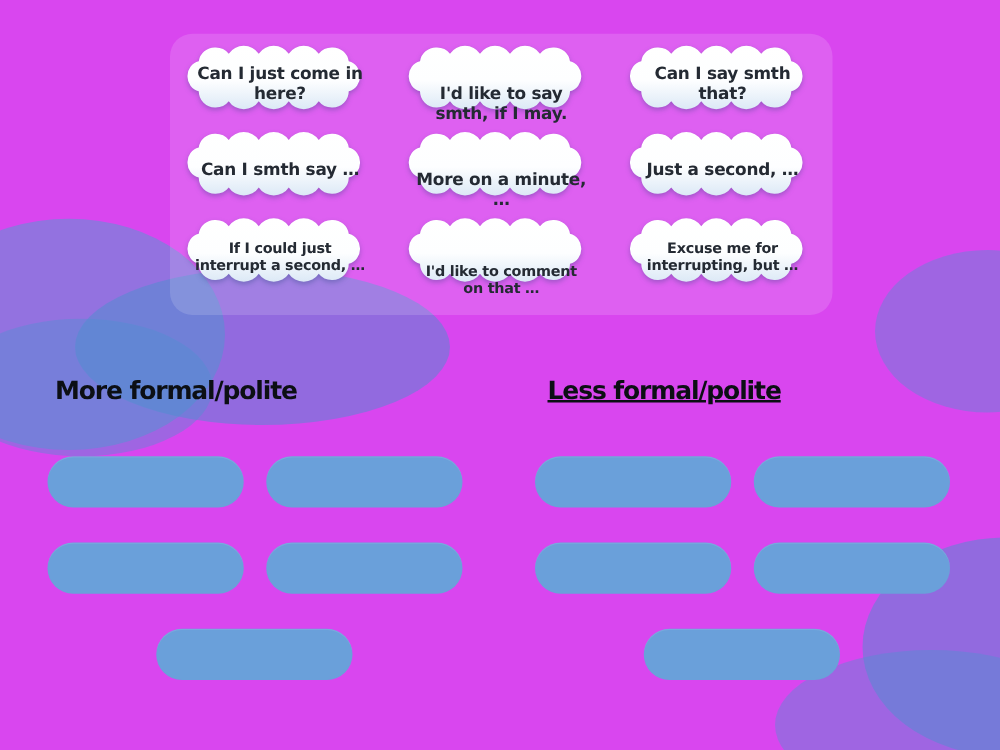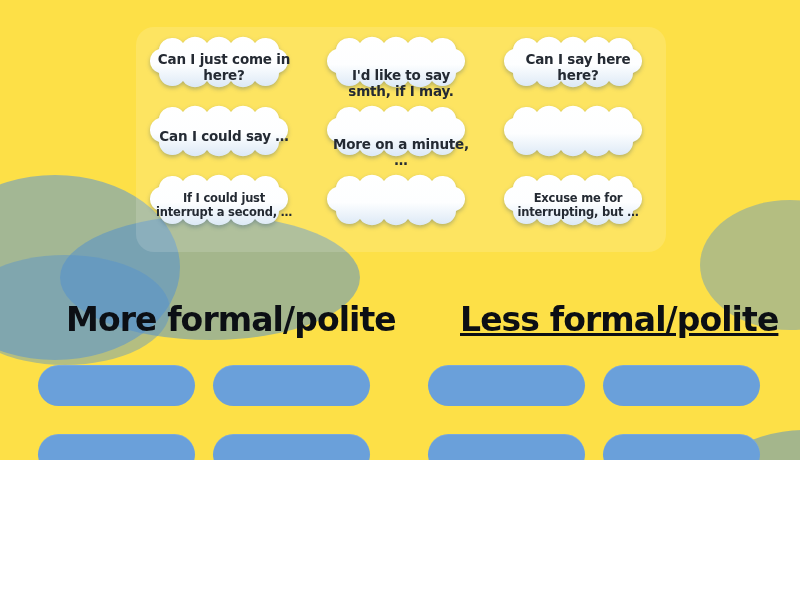--- a/index.html
+++ b/index.html
@@ -6,22 +6,22 @@
   * { margin:0; padding:0; box-sizing:border-box; }
 
   html, body {
     width:800px; height:600px;
     overflow:hidden;
     font-family:"DejaVu Sans", sans-serif;
   }
 
   #stage {
     position:relative;
-    width:800px; height:460px;
-    background:#fde047;
+    width:800px; height:600px;
+    background:#d946ef;
     overflow:hidden;
   }
 
   
   .bg-cloud {
     position:absolute;
     background:#5a96d4;
     border-radius:50%;
     opacity:.55;
     filter:blur(0.4px);
@@ -78,24 +78,23 @@
     text-rendering:optimizeLegibility;
   }
   .card.small .label { font-size:11.5px; }
 
   
   .group-heading {
     position:absolute;
     color:#0c0f14;
     font-family:"DejaVu Sans", sans-serif;
     font-weight:bold;
-    font-size:33px;
+    font-size:20px;
     letter-spacing:-.9px;
     white-space:nowrap;
-    margin-left:22px;
   }
   #heading-left  { left:44px;  top:300px; }
   #heading-right { left:438px; top:300px;text-decoration:underline; }
 
   
   .slot {
     position:absolute;
     width:157px; height:41px;
     background:#6aa0da;
     border-radius:21px;
@@ -154,38 +153,38 @@
               <defs>
                 <linearGradient id="cg2" x1="0" y1="0" x2="0" y2="1">
                   <stop offset="0" stop-color="#ffffff"></stop>
                   <stop offset="0.55" stop-color="#fdfeff"></stop>
                   <stop offset="1" stop-color="#dce9f6"></stop>
                 </linearGradient>
               </defs>
               <path fill="url(#cg2)" d="M14,13 a13,13 0 0 1 13,-11 a13,12 0 0 1 11,5 a14,13 0 0 1 24,0 a14,13 0 0 1 24,0 a14,13 0 0 1 24,0 a13,12 0 0 1 11,-5 a13,13 0 0 1 13,11 a12,12 0 0 1 9,12 a12,12 0 0 1 -9,12 a13,13 0 0 1 -13,13 a13,12 0 0 1 -11,-5 a14,13 0 0 1 -24,0 a14,13 0 0 1 -24,0 a14,13 0 0 1 -24,0 a13,12 0 0 1 -11,5 a13,13 0 0 1 -13,-13 a12,12 0 0 1 -9,-12 a12,12 0 0 1 9,-12 Z"></path>
             </svg>
           </div>
-          <div class="label">Can I say here here?</div>
+          <div class="label">Can I say smth that?</div>
         </div>
       </div>
     <div class="card-row r2">
         <div class="card c1">
           <div class="cloud-bg">
             <svg viewBox="0 0 158 64" preserveAspectRatio="none">
               <defs>
                 <linearGradient id="cg3" x1="0" y1="0" x2="0" y2="1">
                   <stop offset="0" stop-color="#ffffff"></stop>
                   <stop offset="0.55" stop-color="#fdfeff"></stop>
                   <stop offset="1" stop-color="#dce9f6"></stop>
                 </linearGradient>
               </defs>
               <path fill="url(#cg3)" d="M14,13 a13,13 0 0 1 13,-11 a13,12 0 0 1 11,5 a14,13 0 0 1 24,0 a14,13 0 0 1 24,0 a14,13 0 0 1 24,0 a13,12 0 0 1 11,-5 a13,13 0 0 1 13,11 a12,12 0 0 1 9,12 a12,12 0 0 1 -9,12 a13,13 0 0 1 -13,13 a13,12 0 0 1 -11,-5 a14,13 0 0 1 -24,0 a14,13 0 0 1 -24,0 a14,13 0 0 1 -24,0 a13,12 0 0 1 -11,5 a13,13 0 0 1 -13,-13 a12,12 0 0 1 -9,-12 a12,12 0 0 1 9,-12 Z"></path>
             </svg>
           </div>
-          <div class="label">Can I could say …</div>
+          <div class="label">Can I smth say …</div>
         </div>
         <div class="card c2">
           <div class="cloud-bg">
             <svg viewBox="0 0 158 64" preserveAspectRatio="none">
               <defs>
                 <linearGradient id="cg4" x1="0" y1="0" x2="0" y2="1">
                   <stop offset="0" stop-color="#ffffff"></stop>
                   <stop offset="0.55" stop-color="#fdfeff"></stop>
                   <stop offset="1" stop-color="#dce9f6"></stop>
                 </linearGradient>
@@ -201,20 +200,21 @@
               <defs>
                 <linearGradient id="cg5" x1="0" y1="0" x2="0" y2="1">
                   <stop offset="0" stop-color="#ffffff"></stop>
                   <stop offset="0.55" stop-color="#fdfeff"></stop>
                   <stop offset="1" stop-color="#dce9f6"></stop>
                 </linearGradient>
               </defs>
               <path fill="url(#cg5)" d="M14,13 a13,13 0 0 1 13,-11 a13,12 0 0 1 11,5 a14,13 0 0 1 24,0 a14,13 0 0 1 24,0 a14,13 0 0 1 24,0 a13,12 0 0 1 11,-5 a13,13 0 0 1 13,11 a12,12 0 0 1 9,12 a12,12 0 0 1 -9,12 a13,13 0 0 1 -13,13 a13,12 0 0 1 -11,-5 a14,13 0 0 1 -24,0 a14,13 0 0 1 -24,0 a14,13 0 0 1 -24,0 a13,12 0 0 1 -11,5 a13,13 0 0 1 -13,-13 a12,12 0 0 1 -9,-12 a12,12 0 0 1 9,-12 Z"></path>
             </svg>
           </div>
+          <div class="label">Just a second, …</div>
         </div>
       </div>
     <div class="card-row r3">
         <div class="card c1 small">
           <div class="cloud-bg">
             <svg viewBox="0 0 158 64" preserveAspectRatio="none">
               <defs>
                 <linearGradient id="cg6" x1="0" y1="0" x2="0" y2="1">
                   <stop offset="0" stop-color="#ffffff"></stop>
                   <stop offset="0.55" stop-color="#fdfeff"></stop>
@@ -232,20 +232,21 @@
               <defs>
                 <linearGradient id="cg7" x1="0" y1="0" x2="0" y2="1">
                   <stop offset="0" stop-color="#ffffff"></stop>
                   <stop offset="0.55" stop-color="#fdfeff"></stop>
                   <stop offset="1" stop-color="#dce9f6"></stop>
                 </linearGradient>
               </defs>
               <path fill="url(#cg7)" d="M14,13 a13,13 0 0 1 13,-11 a13,12 0 0 1 11,5 a14,13 0 0 1 24,0 a14,13 0 0 1 24,0 a14,13 0 0 1 24,0 a13,12 0 0 1 11,-5 a13,13 0 0 1 13,11 a12,12 0 0 1 9,12 a12,12 0 0 1 -9,12 a13,13 0 0 1 -13,13 a13,12 0 0 1 -11,-5 a14,13 0 0 1 -24,0 a14,13 0 0 1 -24,0 a14,13 0 0 1 -24,0 a13,12 0 0 1 -11,5 a13,13 0 0 1 -13,-13 a12,12 0 0 1 -9,-12 a12,12 0 0 1 9,-12 Z"></path>
             </svg>
           </div>
+          <div class="label">I'd like to comment on that …</div>
         </div>
         <div class="card c3 small">
           <div class="cloud-bg">
             <svg viewBox="0 0 158 64" preserveAspectRatio="none">
               <defs>
                 <linearGradient id="cg8" x1="0" y1="0" x2="0" y2="1">
                   <stop offset="0" stop-color="#ffffff"></stop>
                   <stop offset="0.55" stop-color="#fdfeff"></stop>
                   <stop offset="1" stop-color="#dce9f6"></stop>
                 </linearGradient>

